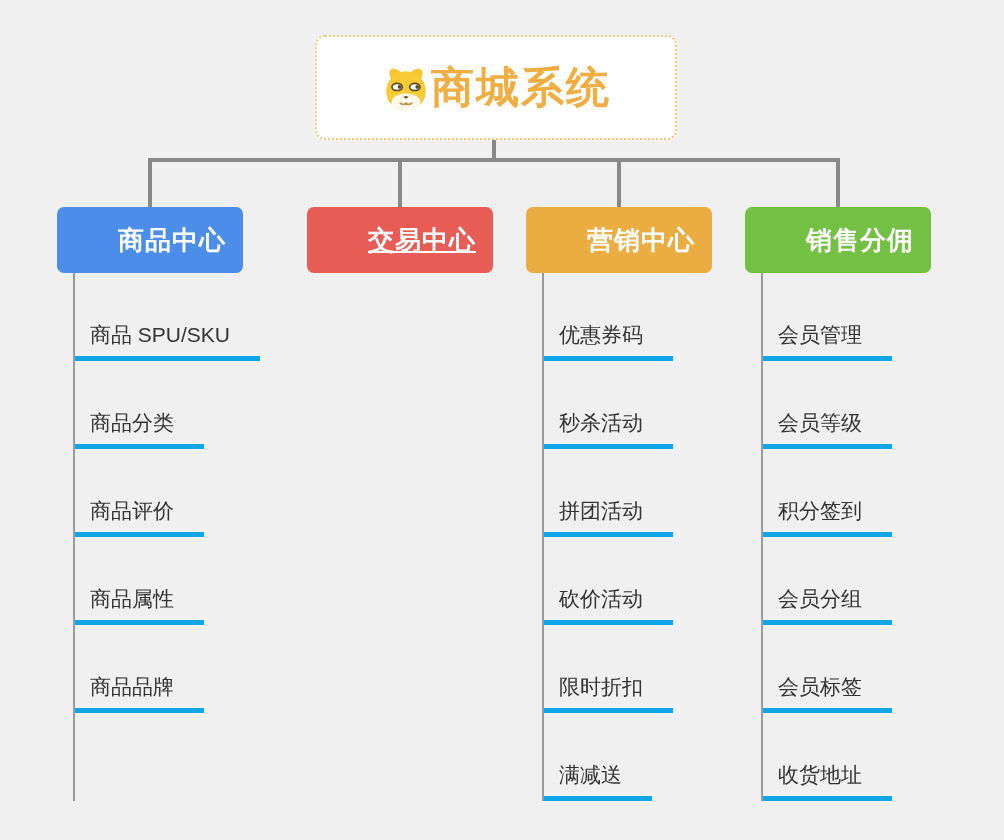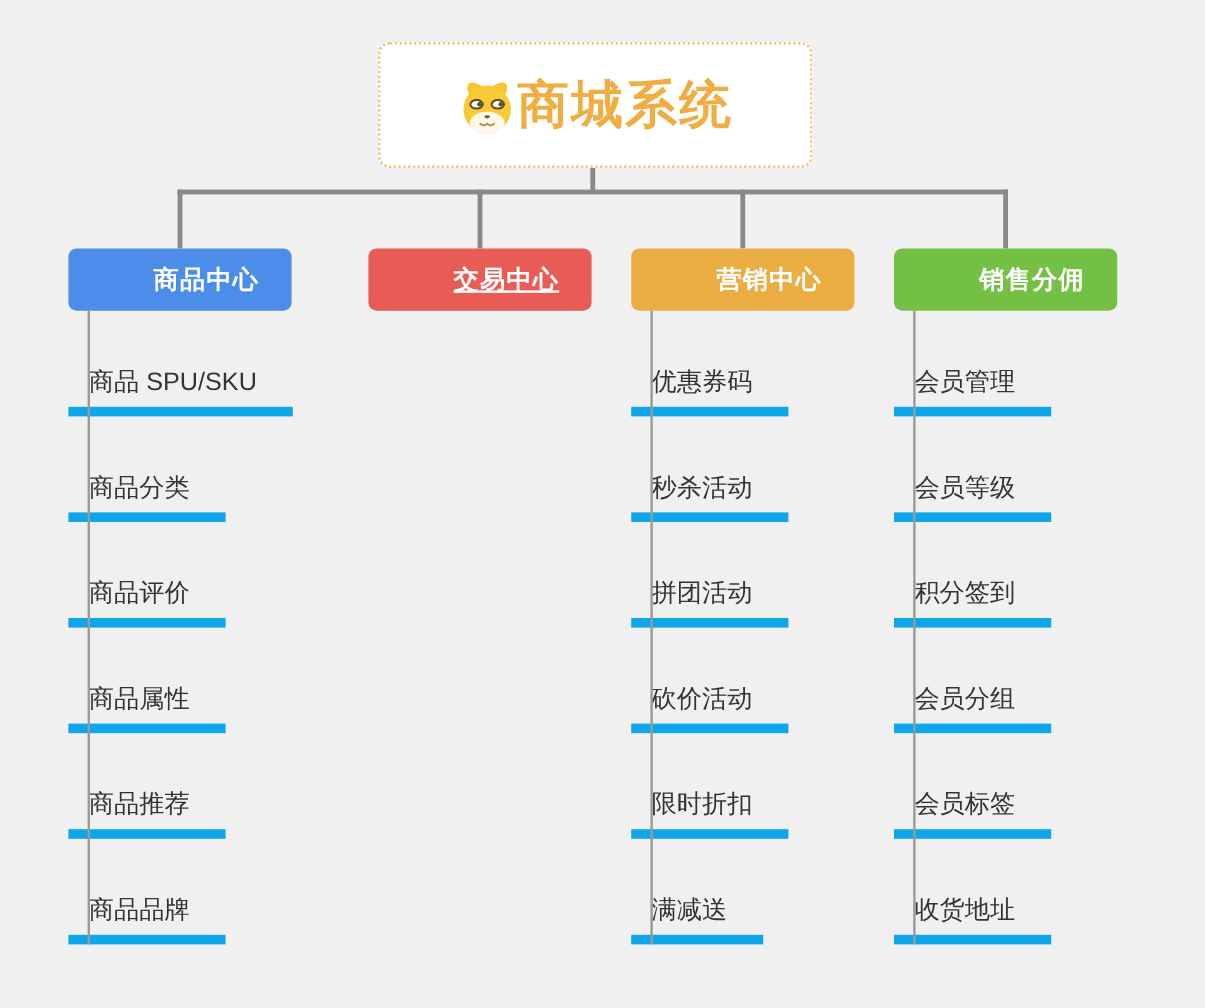--- a/index.html
+++ b/index.html
@@ -47,50 +47,50 @@
   .conn-stub-3 { left: 836px; }
 
   
   .branch { position: absolute; top: 207px; width: 250px; }
   .branch-0 { left: 57px; }
   .branch-1 { left: 307px; }
   .branch-2 { left: 526px; }
   .branch-3 { left: 745px; }
 
   .branch-node {
-    width: 186px; height: 52px;
+    width: 186px; height: 66px;
     border-radius: 7px;
     display: flex;
     align-items: center;
     justify-content: center;
     color: #ffffff;
-    font-size: 21px;
+    font-size: 26px;
     font-weight: bold;
     letter-spacing: 1px;
     cursor: default;
     padding-left: 44px;
   }
 
   .items { position: relative; }
   .trunk {
     position: absolute;
     left: 16px; top: 0;
     width: 2px; height: 528px;
     background: #9a9a9a;
   }
   .item {
     height: 88px;
     display: flex;
     align-items: flex-end;
   }
   .item-label {
     width: fit-content;
-    margin-left: 0;
+    margin-left: 16px;
     padding: 0 30px 7px 17px;
-    border-bottom: 8px solid #0ea5e9;
+    border-bottom: 5px solid #0ea5e9;
     font-size: 21px;
     color: #333333;
     white-space: nowrap;
   }
 </style>
 </head>
 <body>
 
 <div class="canvas">
 
@@ -126,23 +126,20 @@
           <span class="item-label">商品 SPU/SKU</span>
         </div>
       <div class="item">
           <span class="item-label">商品分类</span>
         </div>
       <div class="item">
           <span class="item-label">商品评价</span>
         </div>
       <div class="item">
           <span class="item-label">商品属性</span>
-        </div>
-      <div class="item">
-          <span class="item-label">商品推荐</span>
         </div>
       <div class="item">
           <span class="item-label">商品品牌</span>
         </div>
     </div>
   </div>
 
   <div class="branch branch-1">
     <div class="branch-node" style="background: rgb(231, 92, 85); text-decoration: underline;">交易中心</div>
   </div>

